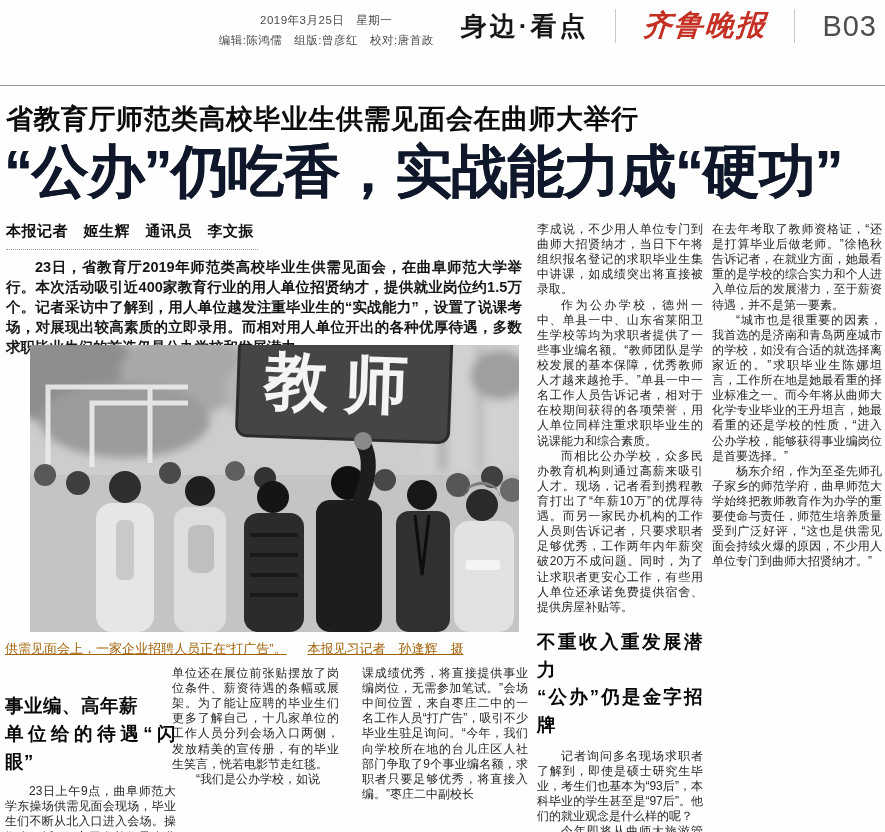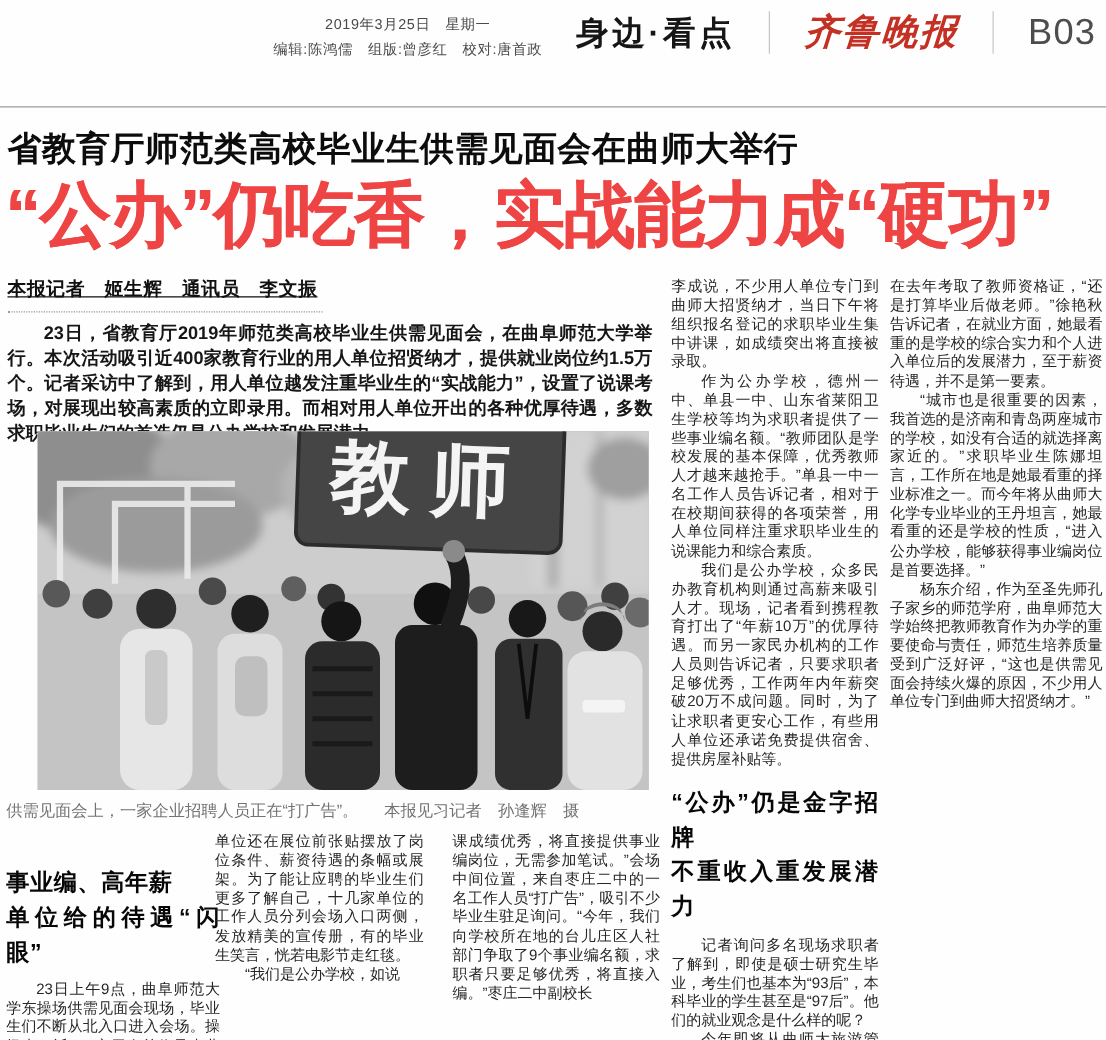--- a/index.html
+++ b/index.html
@@ -13,32 +13,32 @@
   .section-title { font-size:26px; font-weight:700; color:#161616; letter-spacing:3px; }
   .vdiv { width:1px; height:34px; background:#c8c8c8; }
   .masthead { font-size:29px; font-weight:700; font-style:italic; color:#c43023;
               font-family:"Liberation Serif", serif; letter-spacing:2px; transform:skewX(-4deg); }
   .page-no { font-size:29px; color:#4d4d4d; letter-spacing:1px; }
   .top-rule { position:absolute; top:85px; left:0; width:885px; height:1px; background:#9c9c9c; }
 
   
   .kicker { position:absolute; top:101px; left:6px; font-size:27px; font-weight:800; color:#0c0c0c; letter-spacing:0.5px; white-space:nowrap; }
   .main-headline { position:absolute; top:134px; left:4px; width:880px; font-size:57px; font-weight:900;
-                   color:#ef4444; letter-spacing:-1px; white-space:nowrap;
+                   color:#0f172a; letter-spacing:-1px; white-space:nowrap;
                    text-shadow:0.5px 0 currentColor; }
 
   .byline { position:absolute; top:222px; left:6px; width:252px; font-size:15px; font-weight:700; color:#101010;
-            padding-bottom:8px; border-bottom:1px dotted #9a9a9a; letter-spacing:0.5px;text-decoration:underline; }
+            padding-bottom:8px; border-bottom:1px dotted #9a9a9a; letter-spacing:0.5px; }
 
   .lead { position:absolute; top:257px; left:6px; width:516px; font-size:14.5px; line-height:1.38;
           text-align:justify; color:#161616; font-weight:600; text-indent:2em; }
 
   
   .photo { position:absolute; top:345px; left:30px; width:489px; height:287px; background:#bdbdbd; overflow:hidden; }
-  .caption { position:absolute; top:640px; left:5px; width:516px; font-size:13px; color:#737373; white-space:nowrap; }
+  .caption { position:absolute; top:640px; left:5px; width:516px; font-size:13px; color:#a16207; white-space:nowrap;text-decoration:underline; }
   .caption .credit { margin-left:1.6em; }
 
   
   .col { position:absolute; font-size:12px; line-height:1.26; text-align:justify; color:#262626; }
   .col p { margin:0; }
   .col p.ind { text-indent:2em; }
   .subhead { font-size:18.5px; font-weight:900; line-height:1.5; color:#070707; letter-spacing:0.5px; }
   .col1 { left:5px;   top:692px; width:171px; }
   .col1 .subhead { margin-bottom:9px; }
   .col2 { left:172px; top:666px; width:167px; }
@@ -162,24 +162,24 @@
     <p class="ind">“我们是公办学校，如说</p>
   </div>
 
   <div class="col col3">
     <p>课成绩优秀，将直接提供事业编岗位，无需参加笔试。”会场中间位置，来自枣庄二中的一名工作人员“打广告”，吸引不少毕业生驻足询问。“今年，我们向学校所在地的台儿庄区人社部门争取了9个事业编名额，求职者只要足够优秀，将直接入编。”枣庄二中副校长</p>
   </div>
 
   <div class="col col4">
     <p>李成说，不少用人单位专门到曲师大招贤纳才，当日下午将组织报名登记的求职毕业生集中讲课，如成绩突出将直接被录取。</p>
     <p class="ind">作为公办学校，德州一中、单县一中、山东省莱阳卫生学校等均为求职者提供了一些事业编名额。“教师团队是学校发展的基本保障，优秀教师人才越来越抢手。”单县一中一名工作人员告诉记者，相对于在校期间获得的各项荣誉，用人单位同样注重求职毕业生的说课能力和综合素质。</p>
-    <p class="ind">我们是公办学校，众多民办教育机构则通过高薪来吸引人才。现场，记者看到携程教育打出了“年薪10万”的优厚待遇。而另一家民办机构的工作人员则告诉记者，只要求职者足够优秀，工作两年内年薪突破20万不成问题。同时，为了让求职者更安心工作，有些用人单位还承诺免费提供宿舍、提供房屋补贴等。</p>
+    <p class="ind">而相比公办学校，众多民办教育机构则通过高薪来吸引人才。现场，记者看到携程教育打出了“年薪10万”的优厚待遇。而另一家民办机构的工作人员则告诉记者，只要求职者足够优秀，工作两年内年薪突破20万不成问题。同时，为了让求职者更安心工作，有些用人单位还承诺免费提供宿舍、提供房屋补贴等。</p>
     <div class="subhead">
+      <div>不重收入重发展潜力</div>
       <div>“公办”仍是金字招牌</div>
-      <div>不重收入重发展潜力</div>
     </div>
     <p class="ind">记者询问多名现场求职者了解到，即使是硕士研究生毕业，考生们也基本为“93后”，本科毕业的学生甚至是“97后”。他们的就业观念是什么样的呢？</p>
     <p class="ind">今年即将从曲师大旅游管理专业毕业的大四学生徐艳秋虽不是师范类专业，但也</p>
   </div>
 
   <div class="col col5">
     <p>在去年考取了教师资格证，“还是打算毕业后做老师。”徐艳秋告诉记者，在就业方面，她最看重的是学校的综合实力和个人进入单位后的发展潜力，至于薪资待遇，并不是第一要素。</p>
     <p class="ind">“城市也是很重要的因素，我首选的是济南和青岛两座城市的学校，如没有合适的就选择离家近的。”求职毕业生陈娜坦言，工作所在地是她最看重的择业标准之一。而今年将从曲师大化学专业毕业的王丹坦言，她最看重的还是学校的性质，“进入公办学校，能够获得事业编岗位是首要选择。”</p>
     <p class="ind">杨东介绍，作为至圣先师孔子家乡的师范学府，曲阜师范大学始终把教师教育作为办学的重要使命与责任，师范生培养质量受到广泛好评，“这也是供需见面会持续火爆的原因，不少用人单位专门到曲师大招贤纳才。”</p>
   </div>

